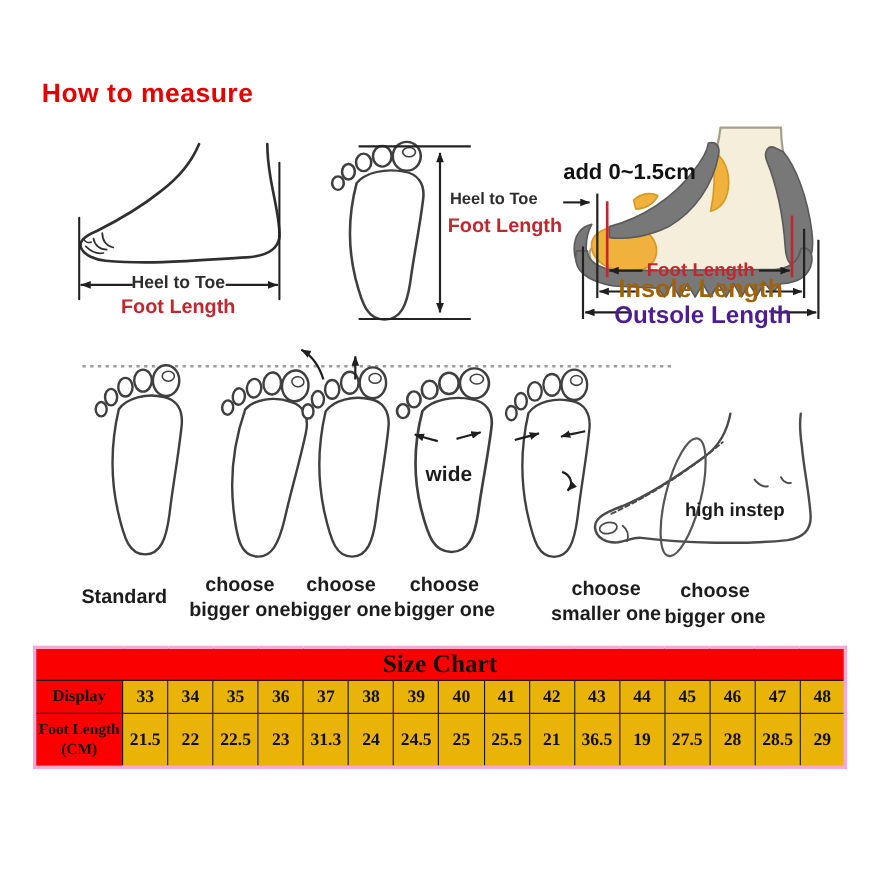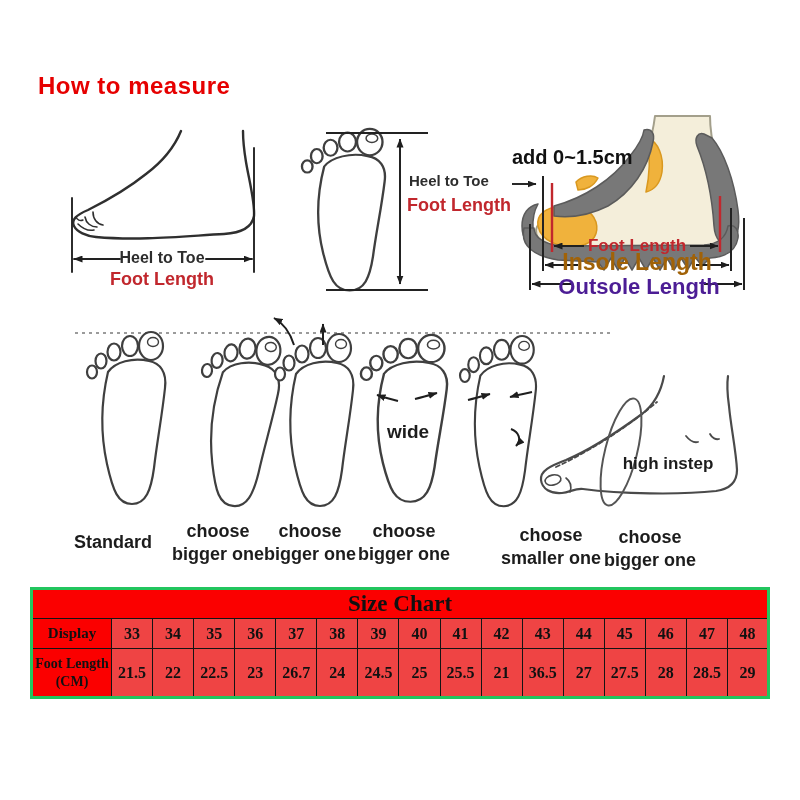--- a/index.html
+++ b/index.html
@@ -9,22 +9,22 @@
   .lbl{position:absolute;white-space:nowrap;color:#2d2d2d;font-weight:bold;}
   .ctr{transform:translateX(-50%);text-align:center;}
   .red{color:var(--label-red);}
   #title{position:absolute;left:38px;top:72px;font-size:24px;font-weight:bold;
          color:var(--title-red);letter-spacing:0.5px;}
   .cap{position:absolute;width:116px;transform:translateX(-50%);text-align:center;
        font-size:18px;font-weight:bold;color:#1c1c1c;line-height:23px;}
   #sizechart{position:absolute;left:30px;top:587px;width:740px;border-collapse:collapse;
              table-layout:fixed;font-family:"Liberation Serif",serif;}
   #sizechart td{border:1.6px solid #141414;text-align:center;vertical-align:middle;
-                font-weight:bold;color:#111;background:#ef4444;padding:0;}
-  #sizechart{border:3px solid #22c55e;}
+                font-weight:bold;color:#111;background:#eab308;padding:0;}
+  #sizechart{border:3px solid #f9a8d4;}
   #sizechart .hdr{background:var(--chart-red);font-size:23px;height:28px;}
   #sizechart .rowhead{background:var(--chart-red);font-size:15px;line-height:1.25;}
   #sizechart .num{font-size:16px;}
   #row-display td{height:29px;}
   #row-footlen td{height:47px;}
   .redline{stroke:var(--label-red);}
 </style>
 </head>
 <body>
 
@@ -182,28 +182,28 @@
           <td class="num">46</td>
           <td class="num">47</td>
           <td class="num">48</td>
         </tr>
     <tr id="row-footlen">
       <td class="rowhead" style="font-size:14px;margin-top:48px;">Foot Length (CM)</td>
     <td class="num">21.5</td>
           <td class="num">22</td>
           <td class="num">22.5</td>
           <td class="num">23</td>
-          <td class="num">26.7</td>
+          <td class="num">31.3</td>
           <td class="num">24</td>
           <td class="num">24.5</td>
           <td class="num">25</td>
           <td class="num">25.5</td>
           <td class="num">21</td>
           <td class="num">36.5</td>
-          <td class="num">27</td>
+          <td class="num">19</td>
           <td class="num">27.5</td>
           <td class="num">28</td>
           <td class="num">28.5</td>
           <td class="num">29</td>
         </tr>
   </tbody>
     </table>
 
 </div>
 

